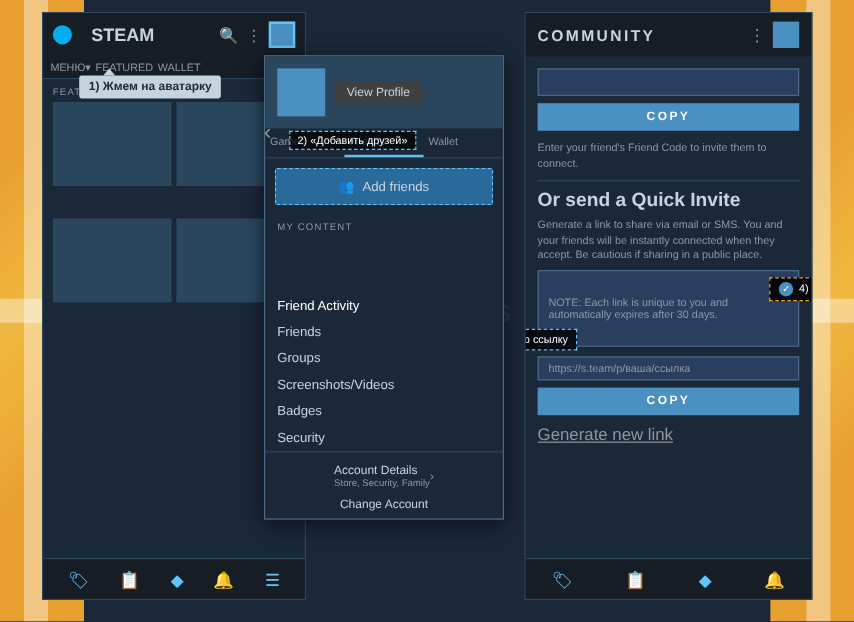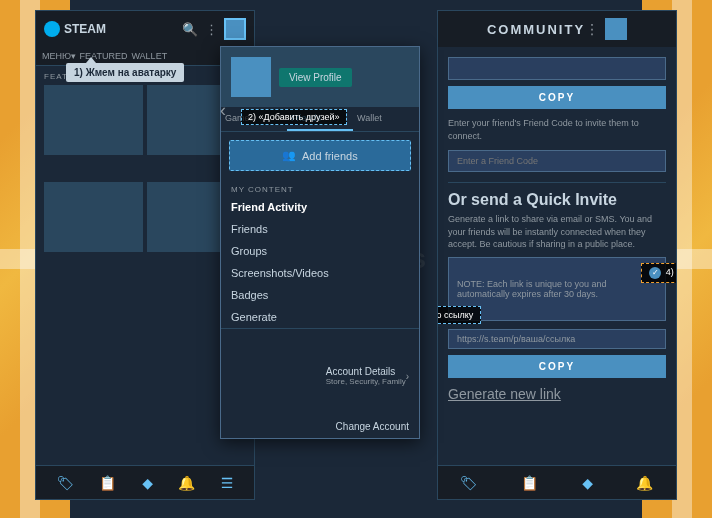--- a/index.html
+++ b/index.html
@@ -79,23 +79,23 @@
       background: #171d25;
       padding: 6px 8px;
       display: flex;
       align-items: center;
       gap: 6px;
       height: 36px;
     }
     .steam-logo {
       display: flex;
       align-items: center;
-      gap: 4px;
-      color: #c7d5e0;
-      font-size: 12px;
+      gap: 16px;
+      color: #c7d5e0;
+      font-size: 15px;
       font-weight: bold;
     }
     .steam-logo-icon {
       width: 16px;
       height: 16px;
       background: #00adee;
       border-radius: 50%;
     }
     .steam-search-icon {
       color: #8f98a0;
@@ -201,21 +201,21 @@
       gap: 8px;
       padding: 10px;
       background: #2a475e;
     }
     .profile-avatar {
       width: 40px;
       height: 40px;
       background: #4a90c0;
     }
     .view-profile-btn {
-      background: #0f766e;
+      background: #404040;
       color: #c7d5e0;
       border: none;
       padding: 4px 10px;
       font-size: 10px;
       cursor: pointer;
       border-radius: 2px;
     }
 
     .step2-label {
       position: absolute;
@@ -274,58 +274,58 @@
     .profile-menu-items {
       list-style: none;
     }
     .profile-menu-item {
       padding: 5px 10px;
       font-size: 11px;
       color: #c7d5e0;
       cursor: pointer;
     }
     .profile-menu-item.bold {
-      font-weight: bold;
+      font-weight: normal;
       color: #fff;
+      margin-top: 48px;
     }
 
     .profile-account {
       border-top: 1px solid #2a475e;
       padding: 6px 10px 2px;
     }
     .profile-account-item {
       padding: 4px 0;
       font-size: 10px;
       color: #c7d5e0;
       cursor: pointer;
       display: flex;
-      justify-content: flex-end;
-      align-items: center;
-      margin-top: 27px;
+      justify-content: center;
+      align-items: center;
     }
 
     
     .community-panel {
       position: absolute;
       right: 0;
       top: 0;
       width: 240px;
       height: 490px;
       background: #1b2838;
       border: 1px solid #2a475e;
       display: flex;
       flex-direction: column;
     }
 
     .community-header {
       background: #171d25;
       padding: 8px 10px;
       display: flex;
       align-items: center;
-      justify-content: center;
+      justify-content: space-between;
       height: 36px;
     }
     .community-title {
       font-size: 13px;
       color: #c7d5e0;
       font-weight: bold;
       letter-spacing: 2px;
     }
     .community-icons {
       display: flex;
@@ -603,21 +603,21 @@
     </button>
 
     <div class="my-content-label">MY CONTENT</div>
 
     <ul class="profile-menu-items">
       <li class="profile-menu-item bold">Friend Activity</li>
       <li class="profile-menu-item">Friends</li>
       <li class="profile-menu-item">Groups</li>
       <li class="profile-menu-item">Screenshots/Videos</li>
       <li class="profile-menu-item">Badges</li>
-      <li class="profile-menu-item">Generate</li>
+      <li class="profile-menu-item">Security</li>
     </ul>
 
     <div class="profile-account">
       <div class="profile-account-item">
         <div>
           <div style="font-size:10px; color:#c7d5e0;">Account Details</div>
           <div style="font-size:8px; color:#8f98a0;">Store, Security, Family</div>
         </div>
         <span style="color:#8f98a0; font-size:10px;">›</span>
       </div>
@@ -635,21 +635,20 @@
         <div class="community-avatar"></div>
       </div>
     </div>
 
     <div class="community-content">
 
       <input class="friend-code-input" readonly="" style="">
       <button class="copy-btn">COPY</button>
 
       <div class="invite-text">Enter your friend's Friend Code to invite them to connect.</div>
-      <input class="friend-code-entry" placeholder="Enter a Friend Code" style="">
 
       <div class="divider"></div>
 
       <div class="quick-invite-title">Or send a Quick Invite</div>
       <div class="quick-invite-desc">Generate a link to share via email or SMS. You and your friends will be instantly connected when they accept. Be cautious if sharing in a public place.</div>
 
       <div class="warning-box" style="position:relative;">
         <span>NOTE: Each link is unique to you and automatically expires after 30 days.</span>
         
         <div class="step4-badge">

